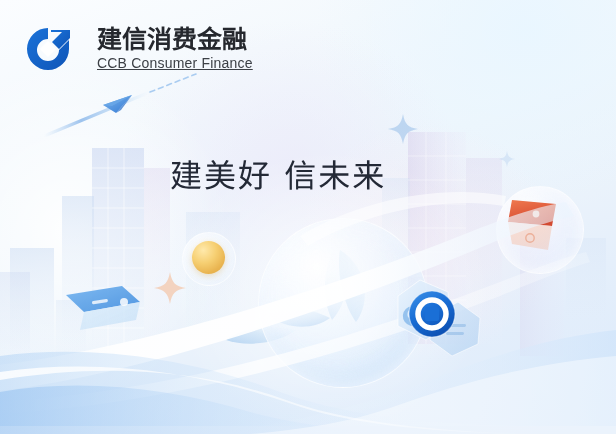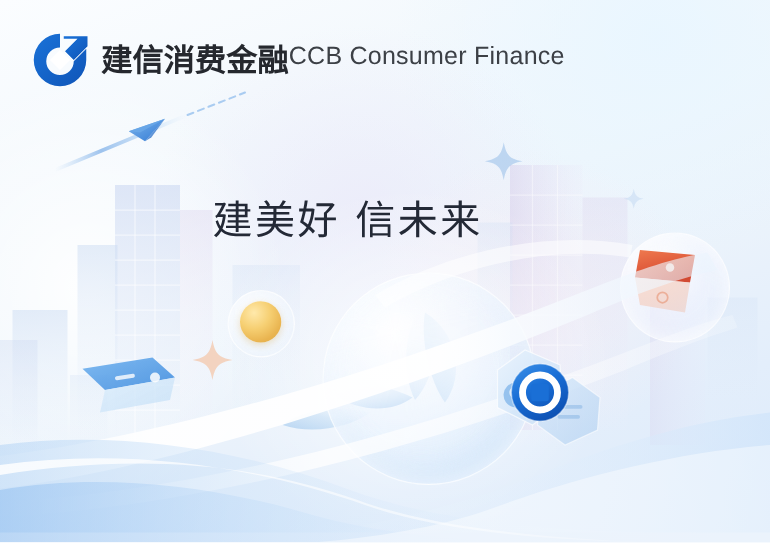--- a/index.html
+++ b/index.html
@@ -123,39 +123,40 @@
   
   .logo-lockup {
     position: absolute;
     left: 26px;
     top: 26px;
     display: flex;
     align-items: center;
     gap: 9px;
   }
   .logo-mark { flex: 0 0 auto; width: 46px; height: 44px; display: block; }
-  .logo-words { display: flex; justify-content: flex-start; }
+  .logo-words { display: flex; flex-direction: column; justify-content: flex-start; margin-left: 16px; }
   .logo-cn {
     font-size: 25px;
     line-height: 27px;
     font-weight: 700;
     color: #25282e;
     letter-spacing: 0px;
     white-space: nowrap;
     font-family: "DejaVu Sans", "Liberation Sans", sans-serif;
   }
   .logo-en {
-    font-size: 20px;
+    font-size: 14px;
     line-height: 17px;
     margin-top: 2px;
     font-weight: 400;
     color: #3c4046;
     letter-spacing: .2px;
     white-space: nowrap;
     font-family: "Liberation Sans", sans-serif;
+    text-decoration: underline;
   }
 
   
   .sparkle { position: absolute; pointer-events: none; }
 
   
   .layer { position: absolute; inset: 0; pointer-events: none; }
 </style>
 </head>
 <body>

